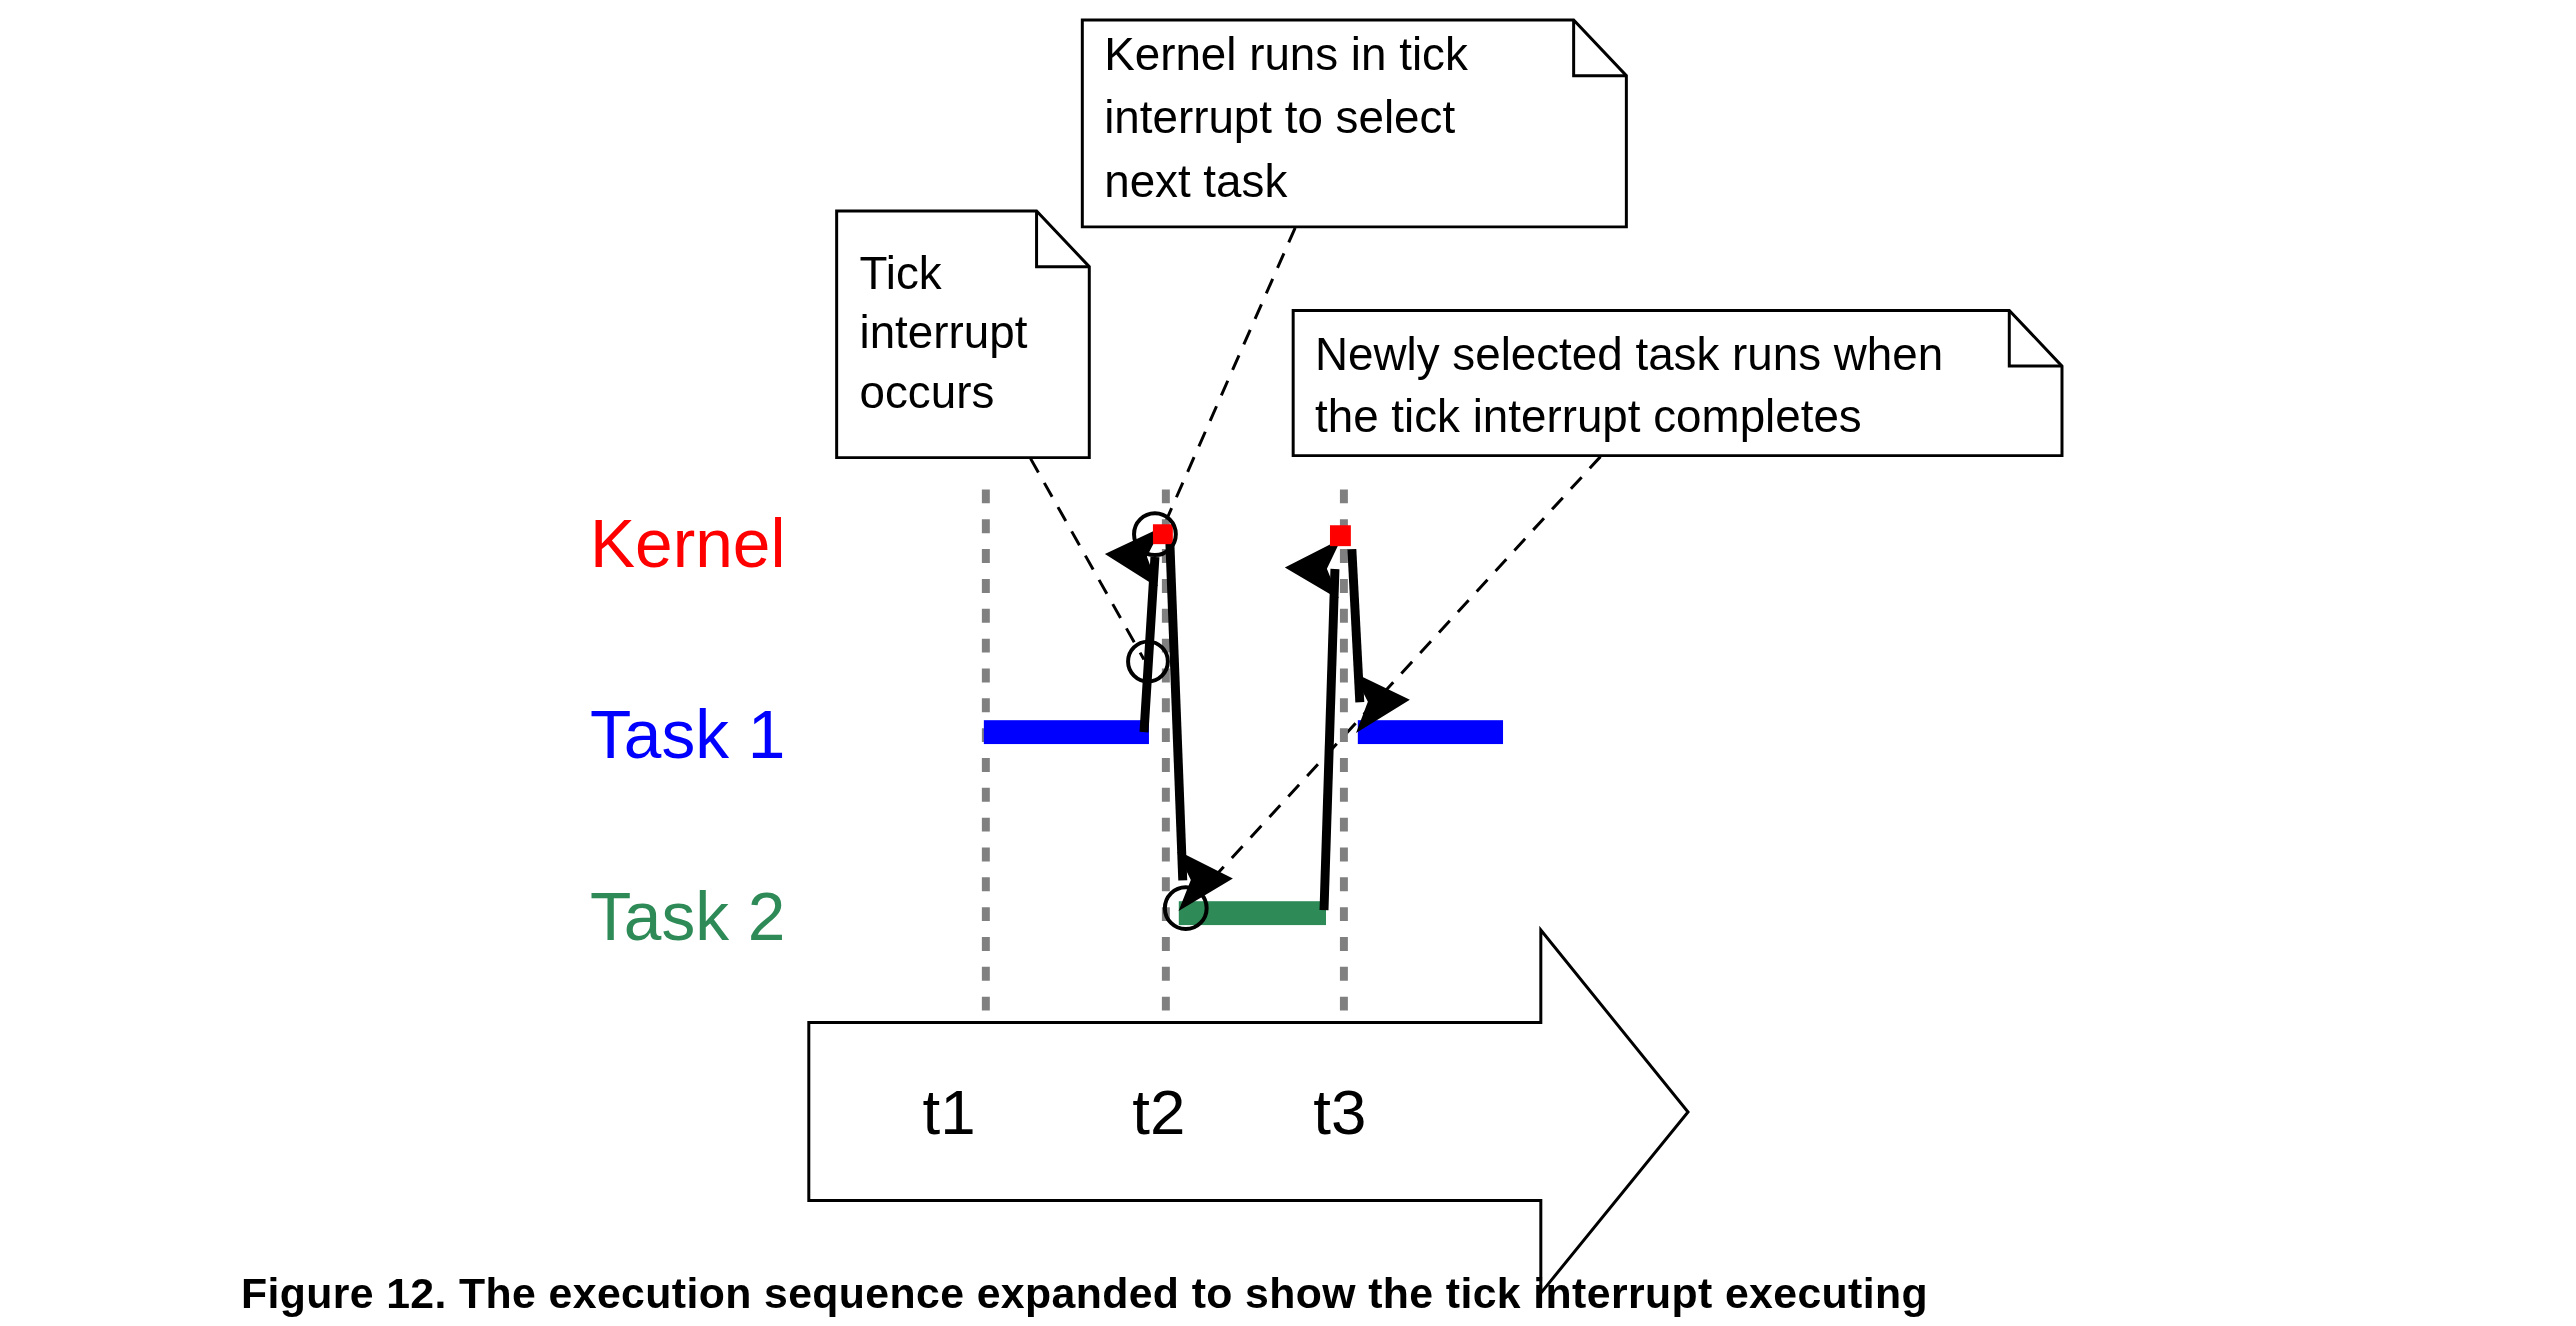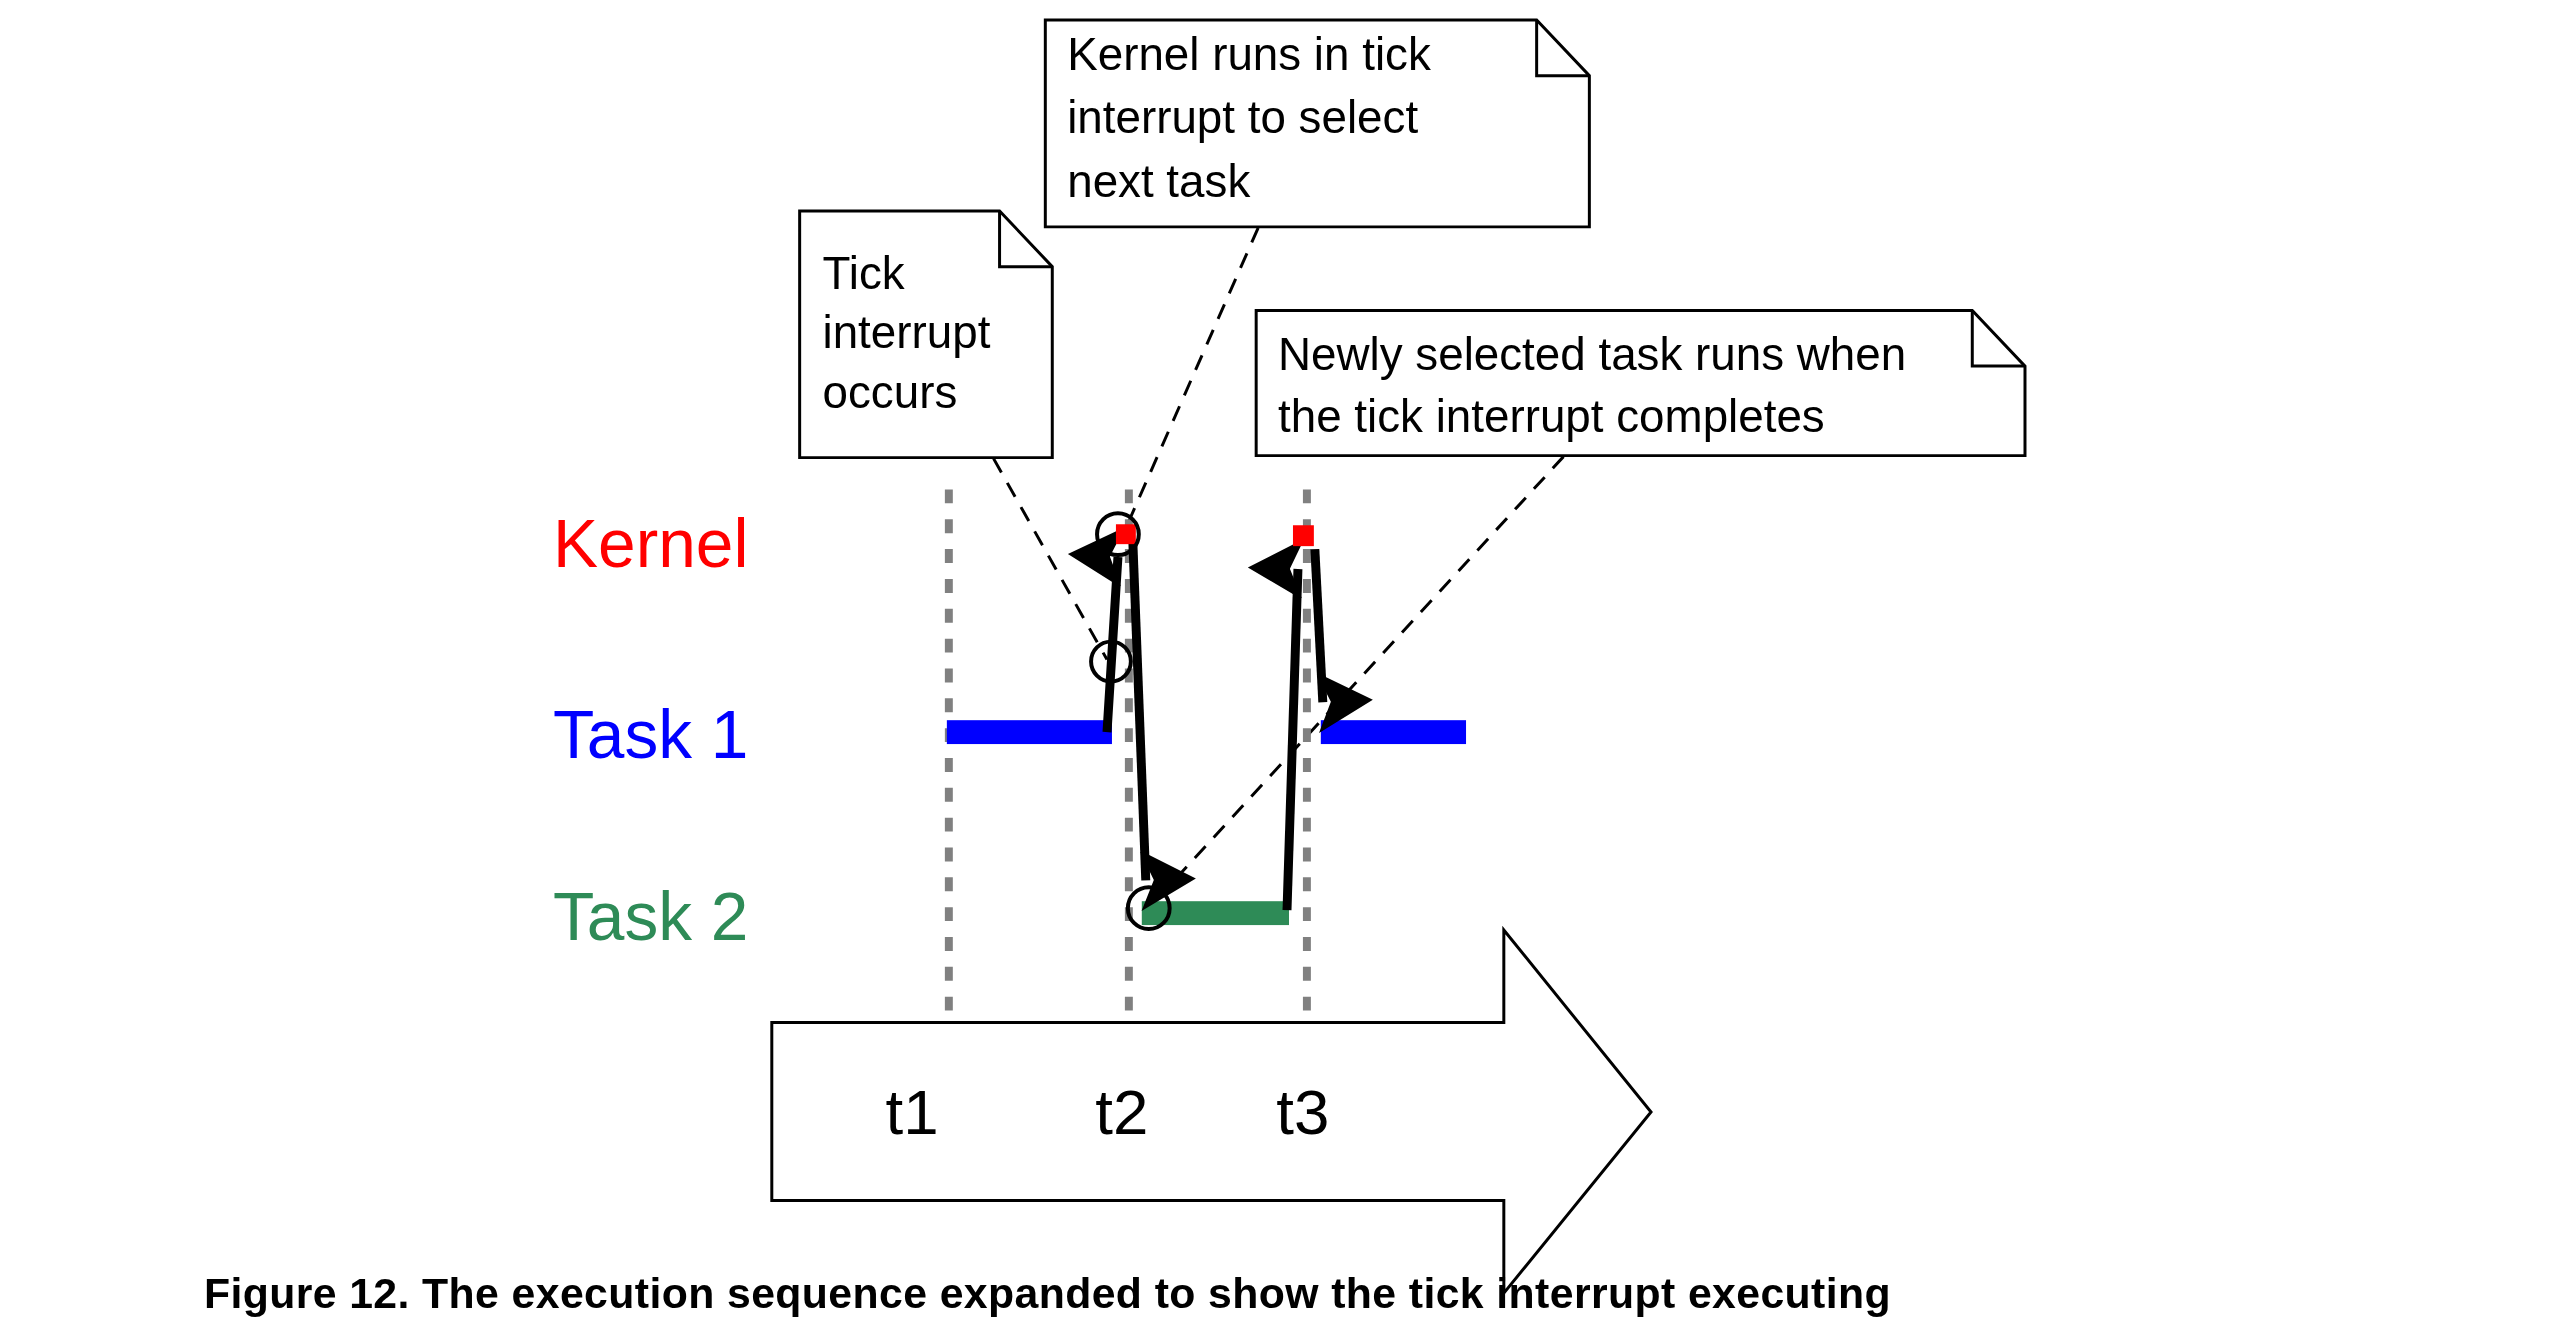--- a/index.html
+++ b/index.html
@@ -10,20 +10,21 @@
   body {
     width: 2576px;
     height: 1327px;
     position: relative;
     font-family: "Liberation Sans", sans-serif;
     overflow: hidden;
   }
   #figure-root {
     position: absolute;
     inset: 0;
+    margin-left: 37px;
   }
   svg.diagram {
     position: absolute;
     left: 0;
     top: 0;
     width: 2576px;
     height: 1327px;
     display: block;
   }
   .callout-text {

